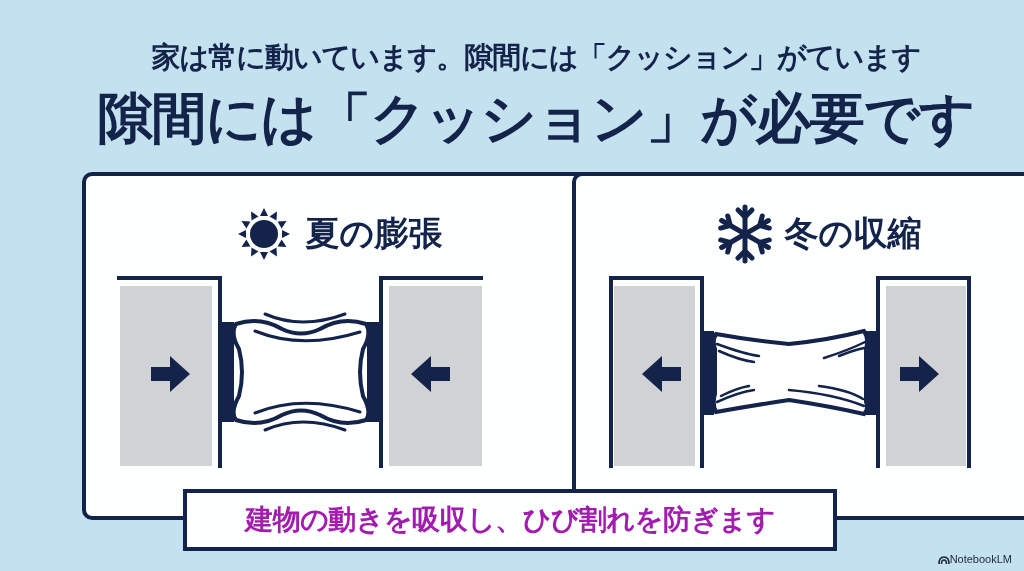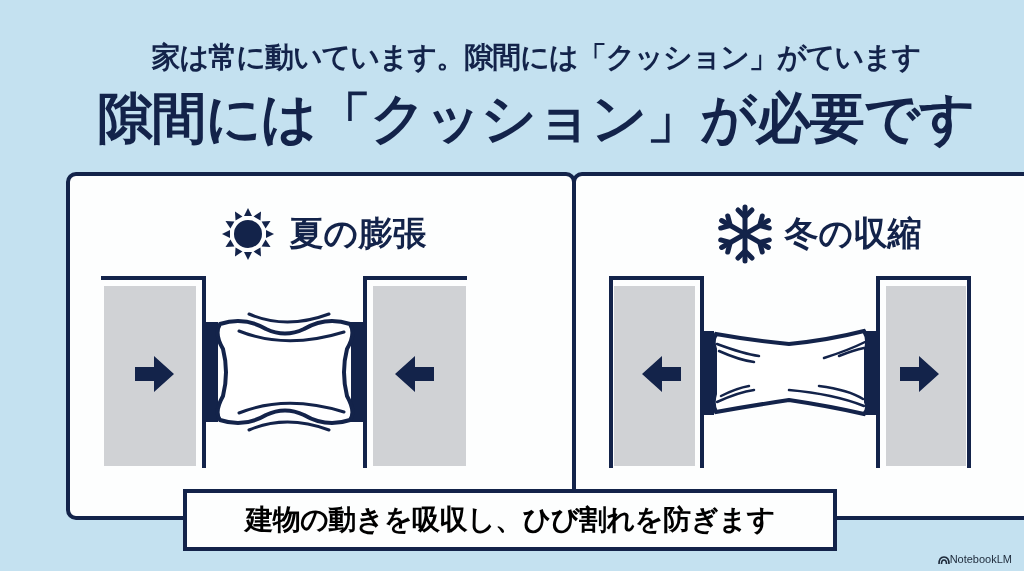--- a/index.html
+++ b/index.html
@@ -12,34 +12,34 @@
   .headline {
     position:absolute; left:0; width:1024px; text-align:center;
     font-weight:bold; color:#13234a; white-space:nowrap;padding-left:24px;
   }
   .headline.l1 { top:38px; font-size:29px; letter-spacing:-1px; }
   .headline.l2 { top:82px; font-size:55px; letter-spacing:-1px;font-family:Liberation Mono, monospace; }
   .panel {
     position:absolute; background:#fdfefe;
     border:4px solid #13234a; border-radius:10px; box-sizing:border-box;
   }
-  .panel.left  { left:66px;  top:172px; width:510px; height:348px; }
+  .panel.left  { left:82px;  top:172px; width:510px; height:348px; }
   .panel.right { left:555px; top:172px; width:492px; height:348px;margin-left:17px; }
   .panel-title {
     position:absolute; top:26px; left:0; width:100%;
     display:flex; justify-content:center; align-items:center; gap:10px;
     font-size:34px; font-weight:bold; color:#13234a;
   }
   .panel-title svg { display:block; }
   .diagram { position:absolute; left:0; top:0; }
   .banner {
     position:absolute; left:183px; top:489px; width:654px; height:62px;
     background:#fdfefe; border:4px solid #13234a; box-sizing:border-box;
     display:flex; align-items:center; justify-content:center;
-    font-size:28px; font-weight:bold; color:#000000; letter-spacing:-0.5px;
+    font-size:28px; font-weight:bold; color:#a21caf; letter-spacing:-0.5px;
     white-space:nowrap;
   }
   .watermark {
     position:absolute; right:12px; bottom:6px; font-size:11px; color:#1d2a3a;
     display:flex; align-items:center; gap:0;
     font-family:"Liberation Sans", sans-serif;
   }
 </style>
 </head>
 <body>

